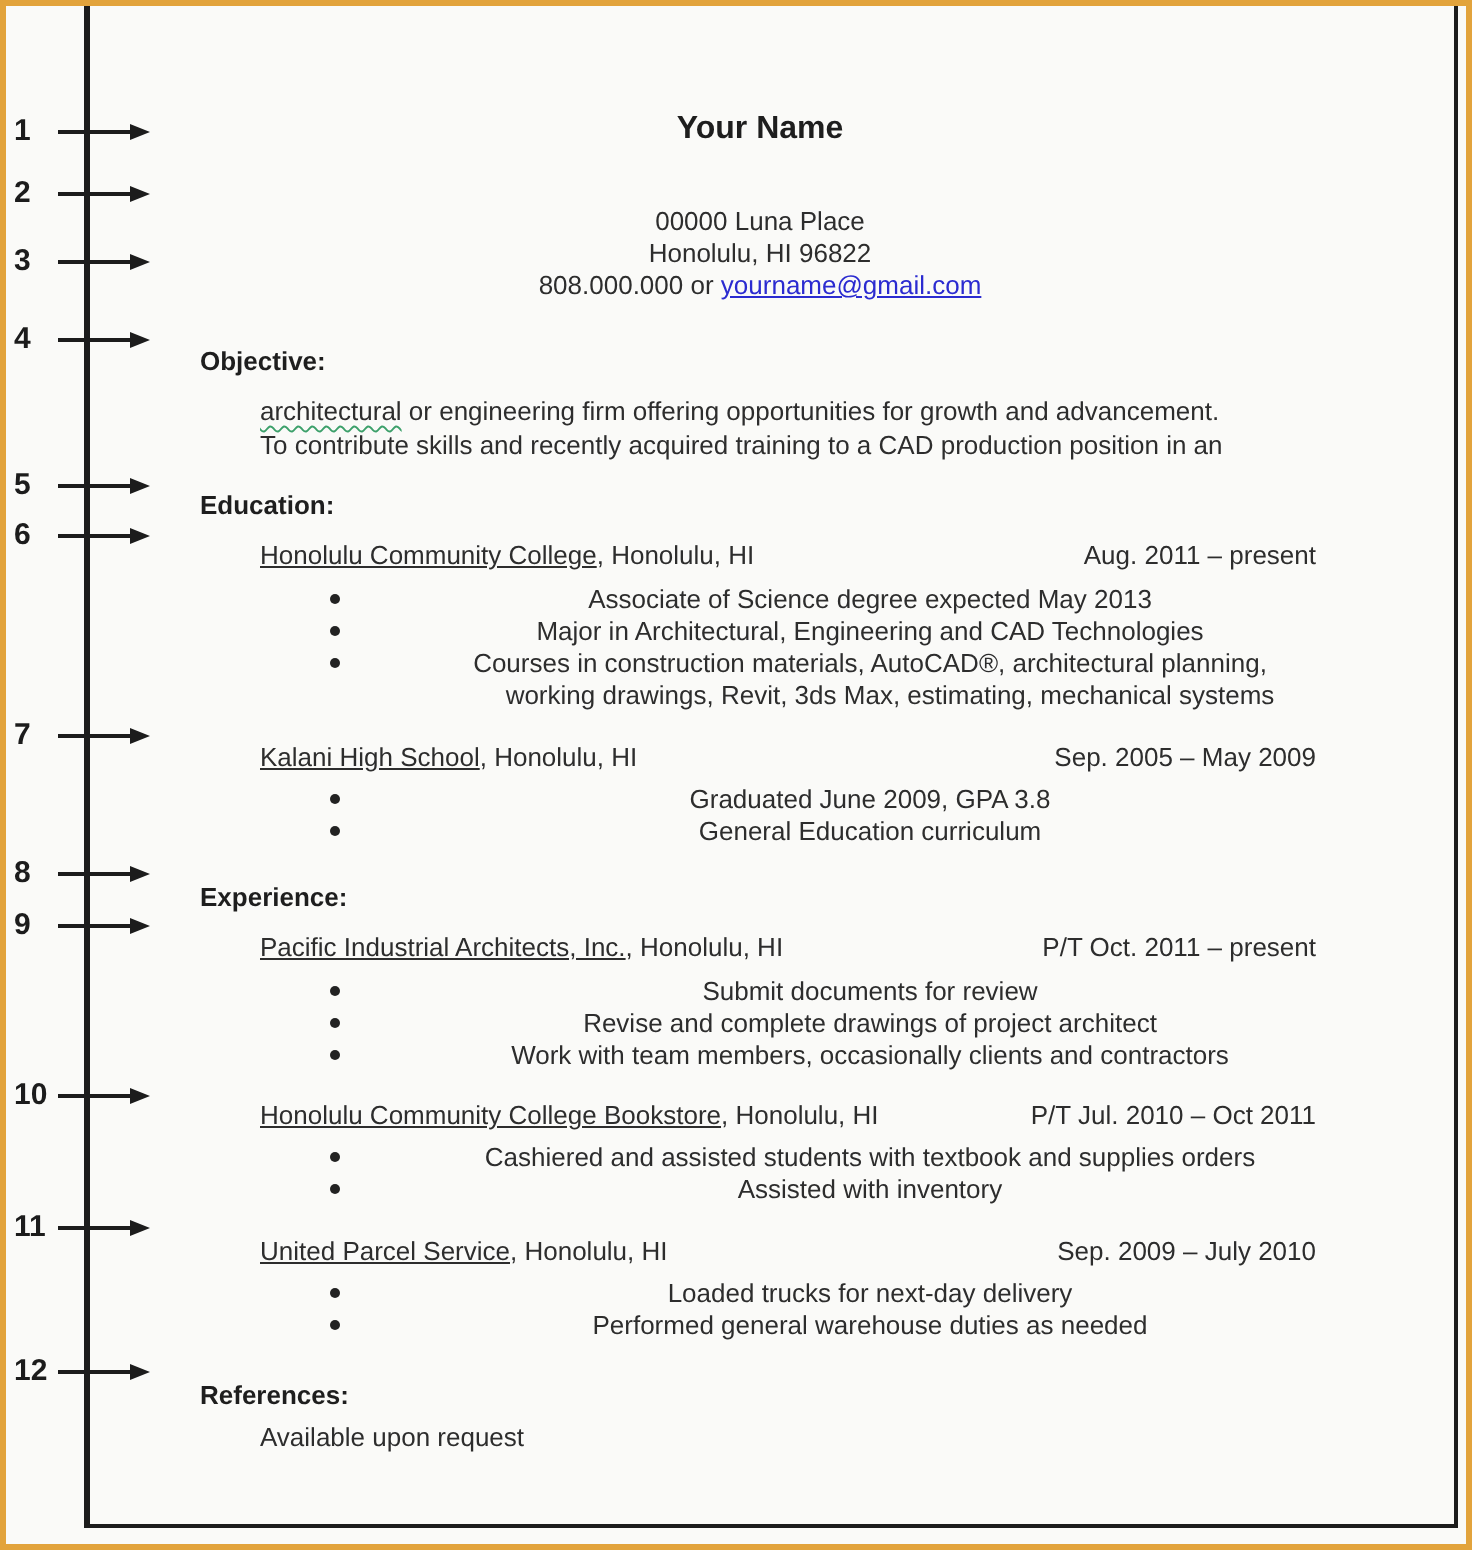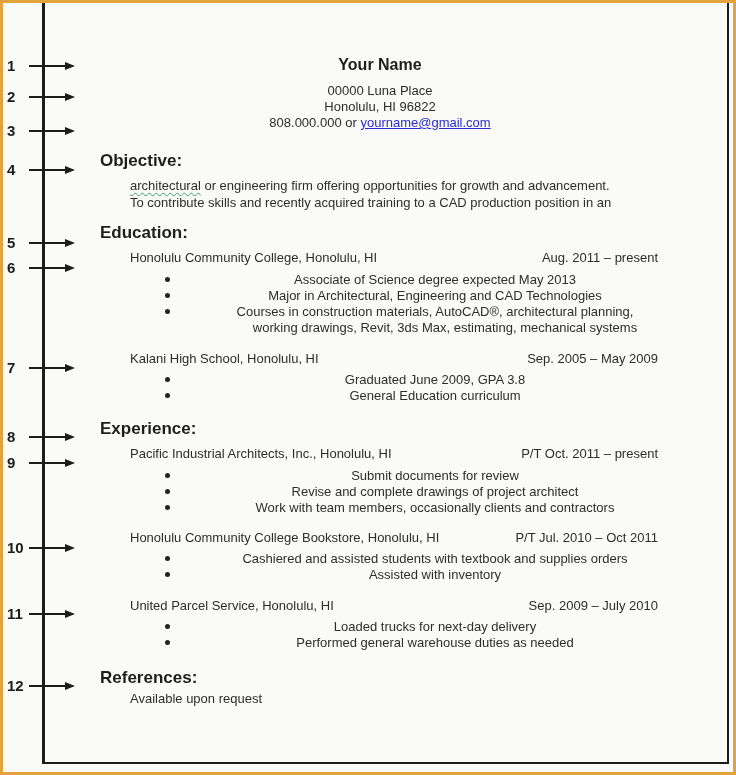--- a/index.html
+++ b/index.html
@@ -47,26 +47,26 @@
     left: 42px;
     top: 0;
     width: 645px;
     padding-top: 52px;
     font-size: 13px;
     color: #2d2d2d;
     z-index: 2;
   }
 
   .doc-header { width: 670px; text-align: center; }
-  .name { font-size: 16px; font-weight: 700; line-height: 20px; color: #1e1e1e; margin-bottom: 8px; }
+  .name { font-size: 16px; font-weight: 700; line-height: 20px; color: #1e1e1e; margin-bottom: 28px; }
   .addr { line-height: 16px; white-space: nowrap; text-align: center; }
   .email { color: #2b2bd0; text-decoration: underline; cursor: pointer; }
 
   .section-heading {
-    font-size: 17px;
+    font-size: 13px;
     font-weight: 700;
     color: #1e1e1e;
     margin: 0 0 0 55px;
     line-height: 16px;
   }
   .mt22 { margin-top: 22px; } .mt19 { margin-top: 19px; }
   .mt17 { margin-top: 17px; } .mt15 { margin-top: 15px; }
   .mt14 { margin-top: 14px; } .mt9  { margin-top: 9px;  }
 
   .para { margin: 8px 0 0 85px; line-height: 17px; }
@@ -78,21 +78,21 @@
   }
 
   .entry-row {
     margin-left: 85px;
     width: 528px;
     display: flex;
     justify-content: space-between;
     line-height: 16px;
     white-space: nowrap;
   }
-  .org-name { }
+  .org-name { text-decoration: underline; }
   .entry-dates { white-space: nowrap; }
 
   .bullets { list-style: none; margin: 5px 0 0 118px; padding: 0; line-height: 16px; }
   .bullets.mt6 { margin-top: 6px; }
   .bullets li { position: relative; padding-left: 17px; white-space: nowrap; text-align: center; }
   .bullets li::before {
     content: '';
     position: absolute;
     left: 2px; top: 5px;
     width: 5px; height: 5px;

